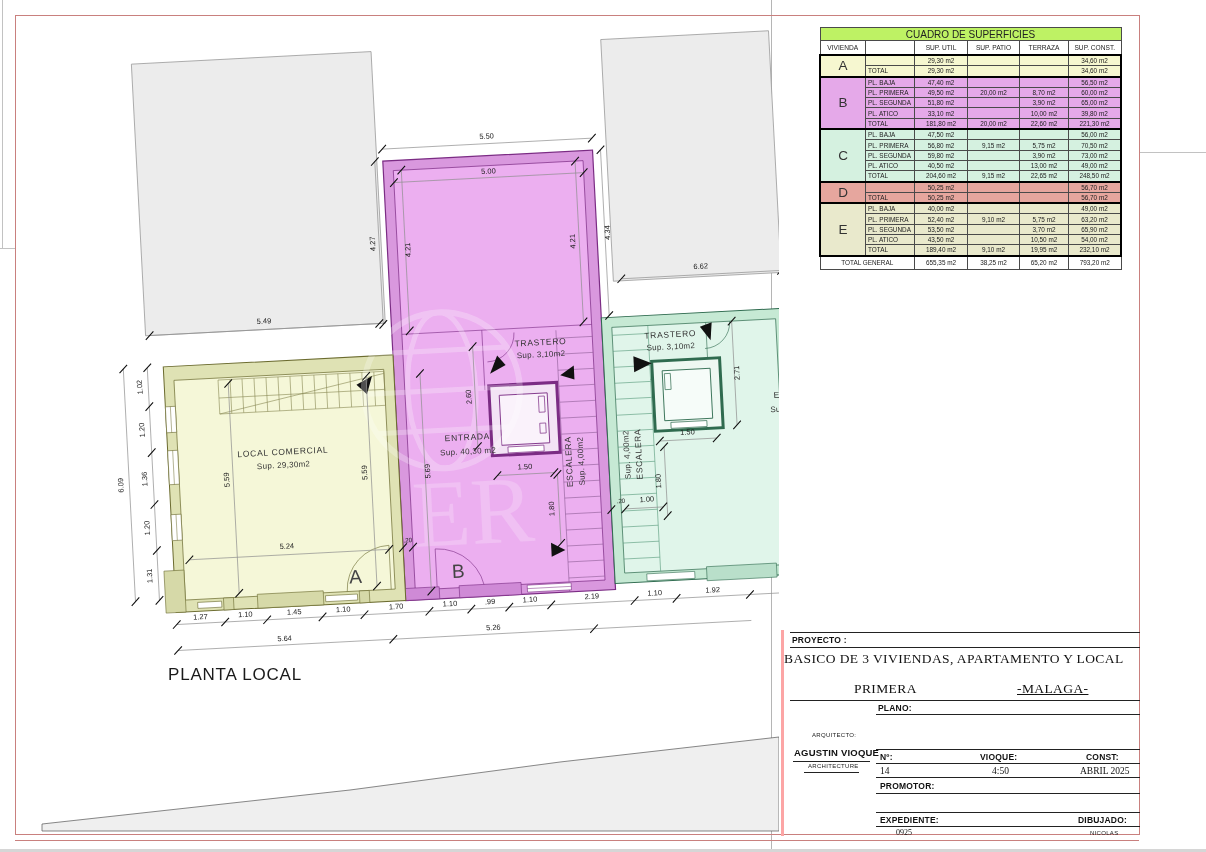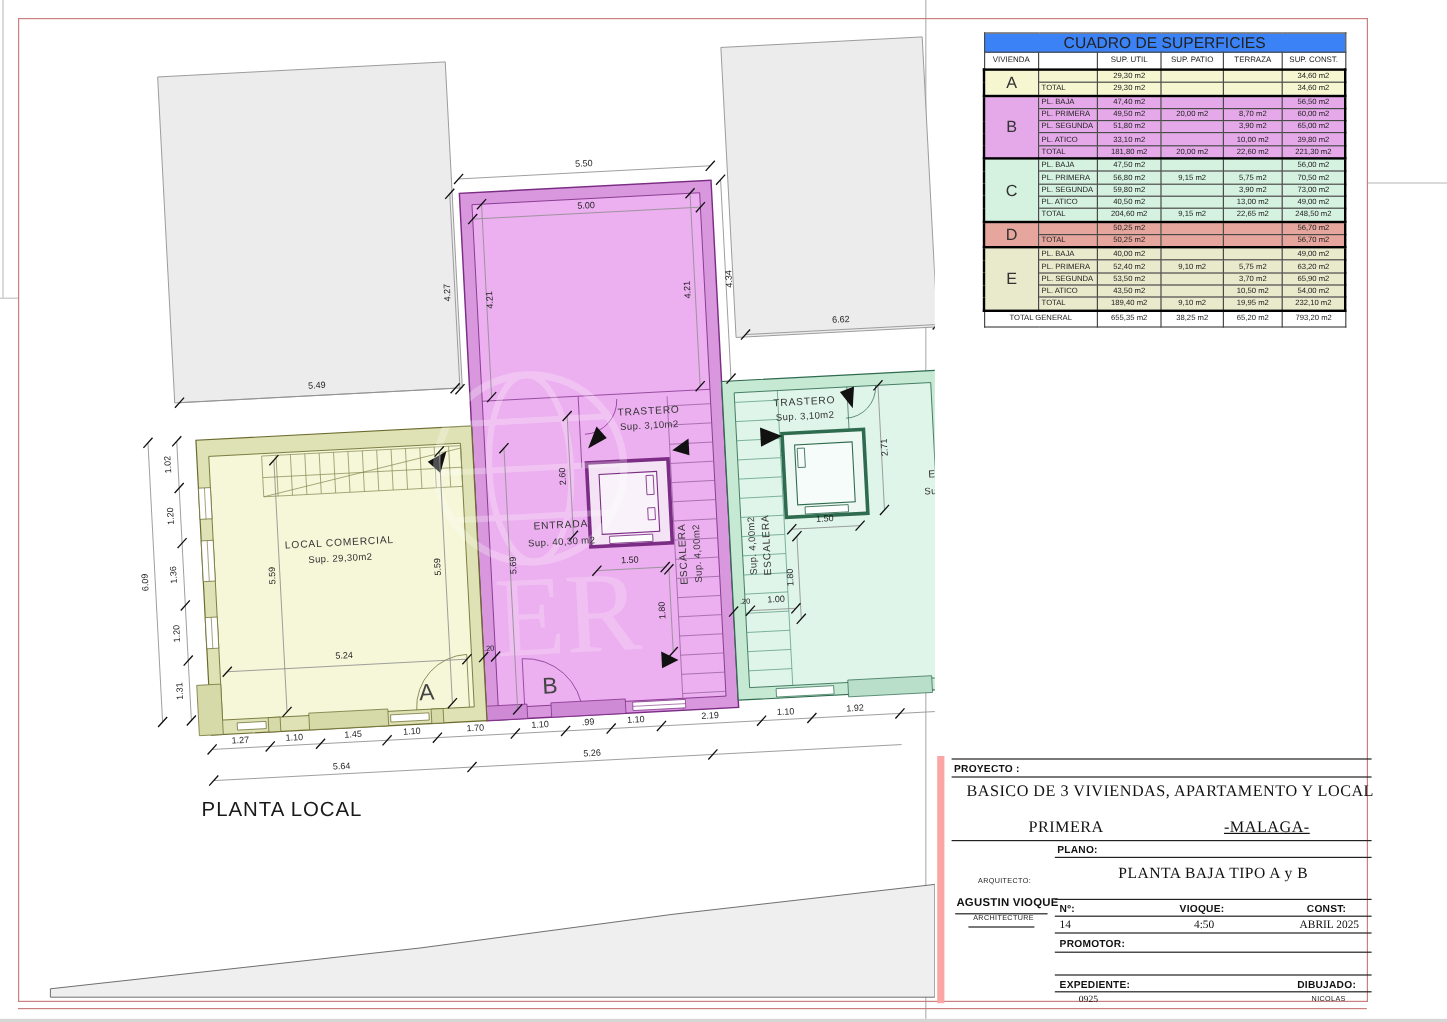--- a/index.html
+++ b/index.html
@@ -11,35 +11,35 @@
          border:1px solid #c9807e;}
   #frame2{position:absolute;left:15px;top:840px;width:1124px;height:1px;background:#c9807e;}
   #bottomstrip{position:absolute;left:0;top:849px;width:1206px;height:3px;background:#d6d6d6;}
   #sheetline{position:absolute;left:771px;top:0;width:1px;height:852px;background:#b5b5b5;}
 
   
   #sup-table{position:absolute;left:819px;top:27px;border-collapse:collapse;
              font-size:6.4px;color:#222;}
   #sup-table td{border:1px solid #4a4a4a;padding:0 2px;height:9.3px;text-align:center;
                 white-space:nowrap;}
-  #sup-table .ttl{height:12px;font-size:13px;background:#3b82f6;}
+  #sup-table .ttl{height:12px;font-size:10px;background:#bef264;}
   #sup-table .hdr{height:13px;background:#fff;font-size:6.6px;}
   #sup-table tbody.grp{border:2.4px solid #000;}
   #sup-table .letter{font-size:13.5px;color:#333;}
   #sup-table .floor{text-align:left;}
   #sup-table .totrow{height:12px;background:#fff;}
   .cw0{width:40px}.cw1{width:44px}.cw2{width:48px}.cw3{width:47px}.cw4{width:44px}.cw5{width:47px}
 
   
   #tblock{position:absolute;left:781px;top:630px;width:358px;height:206px;
-          border-left:6px solid #fca5a5;color:#111;}
+          border-left:3px solid #fca5a5;color:#111;}
   .hl{position:absolute;height:1px;background:#222;}
   .tb-lab{position:absolute;font-weight:bold;font-size:8.5px;letter-spacing:.2px;}
   .tb-ser{position:absolute;font-family:"Liberation Serif",serif;}
-  #proj1,#proj2{left:0;width:100%;text-align:right;font-size:13.5px;letter-spacing:.4px;}
+  #proj1,#proj2{left:0;width:100%;text-align:left;font-size:13.5px;letter-spacing:.4px;}
   .tiny{position:absolute;font-size:6px;color:#222;letter-spacing:.3px;}
 
   
   #plansvg{position:absolute;left:0;top:0;}
   .nb{fill:#ececec;stroke:#9a9a9a;stroke-width:.8;}
   .dimline{stroke:#8f8f8f;stroke-width:.7;fill:none;}
   .tick{stroke:#111;stroke-width:1.1;fill:none;}
   .dim{font-family:"Liberation Sans",sans-serif;font-size:7.5px;fill:#1f1f1f;}
   .dimS{font-size:6.3px;}
   .room{font-family:"Liberation Sans",sans-serif;font-size:8.5px;fill:#333;letter-spacing:.7px;}
@@ -424,21 +424,20 @@
   <div class="hl" style="left:6px;top:70px;width:350px;"></div>
 
   <span class="tiny" style="left:28px;top:102px;">ARQUITECTO:</span>
   <span class="tb-lab" style="left:10px;top:117px;font-size:9.5px;">AGUSTIN VIOQUE</span>
   <div class="hl" style="left:9px;top:131px;width:77px;"></div>
   <span class="tiny" style="left:24px;top:133px;">ARCHITECTURE</span>
   <div class="hl" style="left:20px;top:142px;width:55px;"></div>
 
   <span class="tb-lab" style="left:94px;top:73px;">PLANO:</span>
   <div class="hl" style="left:92px;top:84px;width:264px;"></div>
-  <div class="tb-ser" style="left:92px;top:90px;width:264px;text-align:center;font-size:13px;letter-spacing:.4px;">PLANTA BAJA TIPO A y B</div>
   <div class="hl" style="left:92px;top:119px;width:264px;"></div>
 
   <span class="tb-lab" style="left:96px;top:122px;">Nº:</span>
   <span class="tb-lab" style="left:196px;top:122px;">VIOQUE:</span>
   <span class="tb-lab" style="left:302px;top:122px;">CONST:</span>
   <div class="hl" style="left:92px;top:133px;width:264px;"></div>
   <span class="tb-ser" style="left:96px;top:136px;font-size:9.5px;">14</span>
   <span class="tb-ser" style="left:208px;top:136px;font-size:9.5px;">4:50</span>
   <span class="tb-ser" style="left:296px;top:136px;font-size:9.5px;">ABRIL 2025</span>
   <div class="hl" style="left:92px;top:147px;width:264px;"></div>

